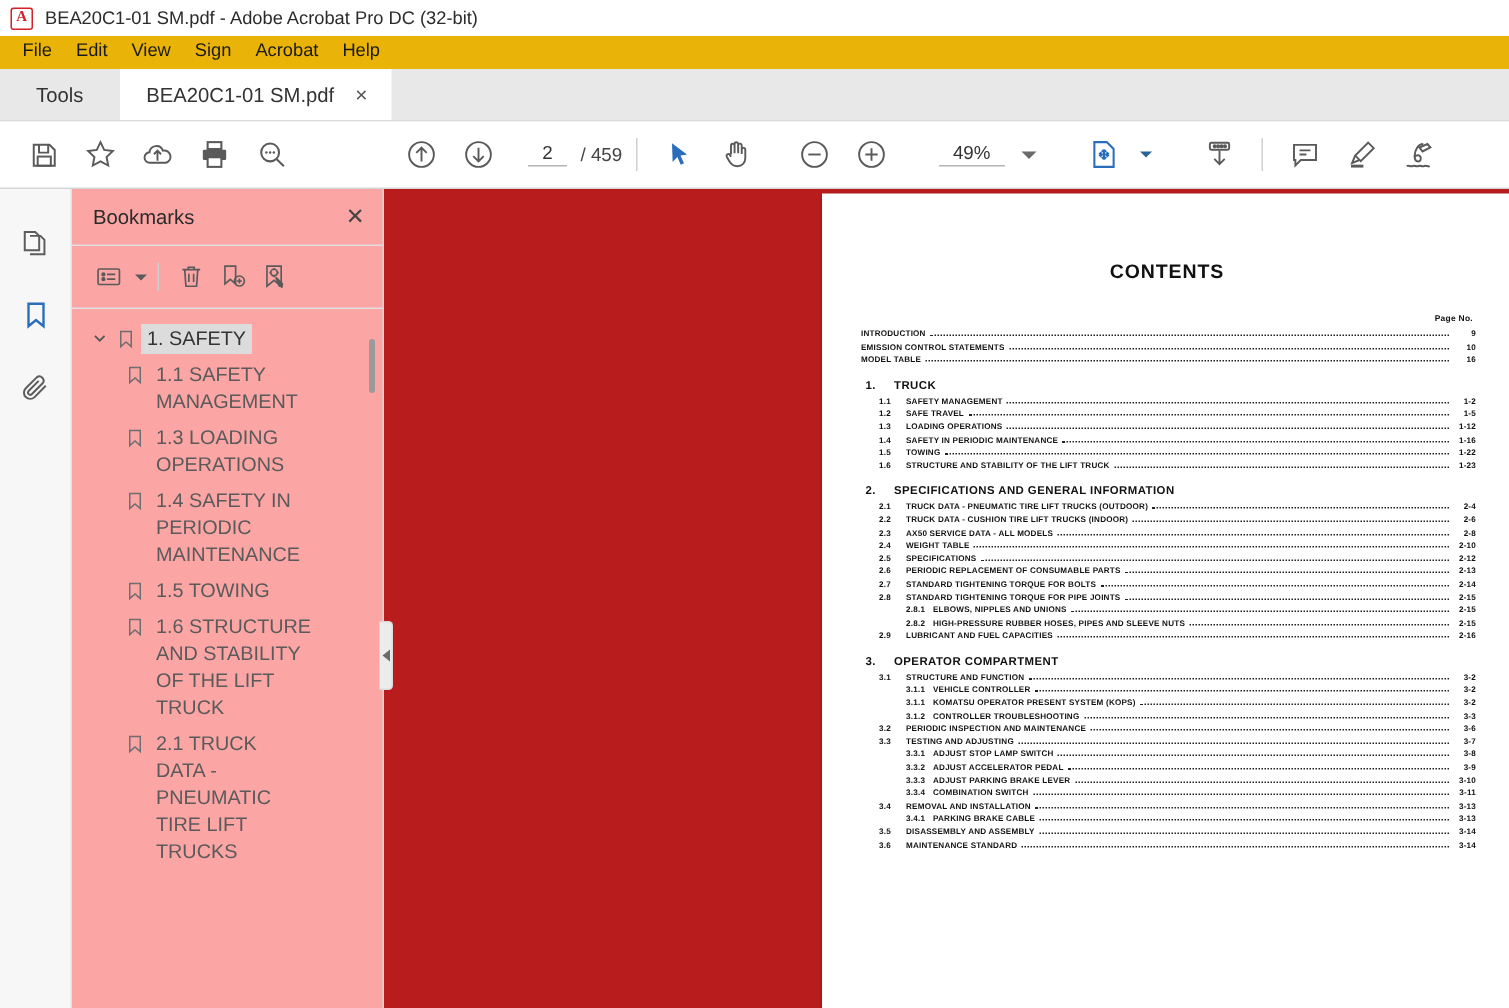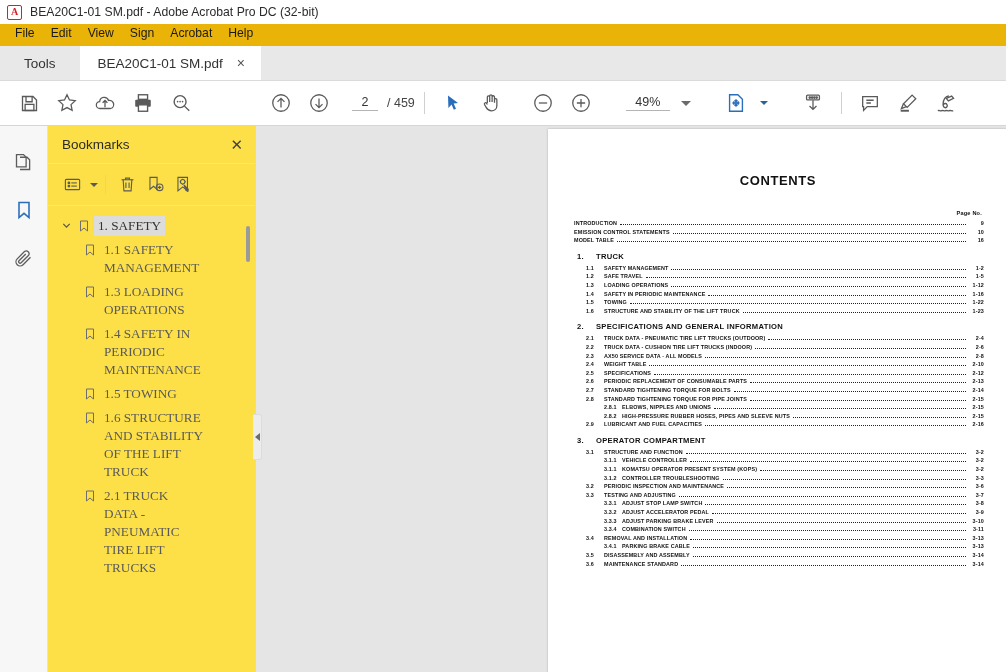--- a/index.html
+++ b/index.html
@@ -91,21 +91,21 @@
     flex: 0 0 48px;
   }
   .rail-btn {
     width: 36px; height: 40px; display: flex; align-items: center; justify-content: center;
     cursor: default; color: #5c5c5c; margin-bottom: 8px; position: relative;
   }
   .rail-btn.active { color: #2a6ebb; }
 
   
   .bm-panel {
-    width: 208px; background: #fde047; border-right: 1px solid #d8d8d8;
+    width: 208px; background: #fca5a5; border-right: 1px solid #d8d8d8;
     display: flex; flex-direction: column; flex: 0 0 208px; position: relative; justify-content: center;
   }
   .bm-header {
     height: 38px; display: flex; align-items: center; justify-content: space-between;
     padding: 0 12px 0 14px; border-bottom: 1px solid #e0e0e0;
   }
   .bm-title { font-size: 13.5px; color: #2b2b2b; }
   .bm-close { font-size: 15px; color: #444; cursor: default; line-height: 1; }
   .bm-toolbar {
     height: 42px; display: flex; align-items: center; padding-left: 10px;
@@ -129,21 +129,20 @@
     width: 16px; flex: 0 0 16px; display: flex; align-items: center; justify-content: center;
     padding-top: 4px; color: #555; cursor: default;
   }
   .bm-ico {
     width: 20px; flex: 0 0 20px; display: flex; align-items: flex-start; justify-content: center;
     padding-top: 3px; color: #6e6e6e;
   }
   .bm-label {
     font-size: 13.2px; color: #5a5a5a; line-height: 18px; padding: 1px 4px;
     white-space: pre-line;
-    font-family: Liberation Serif, serif;
   }
   .bm-row.selected .bm-label { color: #333; }
 
   .bm-scroll-track {
     position: absolute; right: 3px; top: 8px; width: 7px; bottom: 0;
   }
   .bm-scroll-thumb {
     position: absolute; top: 12px; left: 1px; width: 4px; height: 36px;
     background: #9a9a9a; border-radius: 2px;
   }
@@ -152,21 +151,21 @@
     background: #ececec; border: 1px solid #dcdcdc; border-left: none;
     border-radius: 0 3px 3px 0; display: flex; align-items: center; justify-content: center;
     z-index: 5; cursor: default;
   }
   .grip-arrow {
     width: 0; height: 0; border-top: 4px solid transparent; border-bottom: 4px solid transparent;
     border-right: 5px solid #6b6b6b;
   }
 
   
-  .viewport { flex: 1; background: #e5e5e5; position: relative; overflow: hidden; }
+  .viewport { flex: 1; background: #b91c1c; position: relative; overflow: hidden; }
   .page {
     position: absolute; left: 292px; top: 3px; width: 460px; height: 640px;
     background: #ffffff; box-shadow: 0 0 2px rgba(0,0,0,0.25);
     padding: 26px 24px 0 24px;
   }
   .doc-title {
     text-align: center; font-family: "Liberation Sans", sans-serif;
     font-size: 13px; font-weight: bold; letter-spacing: 0.6px; color: #111;
     margin-top: 18px; margin-bottom: 22px;
   }

